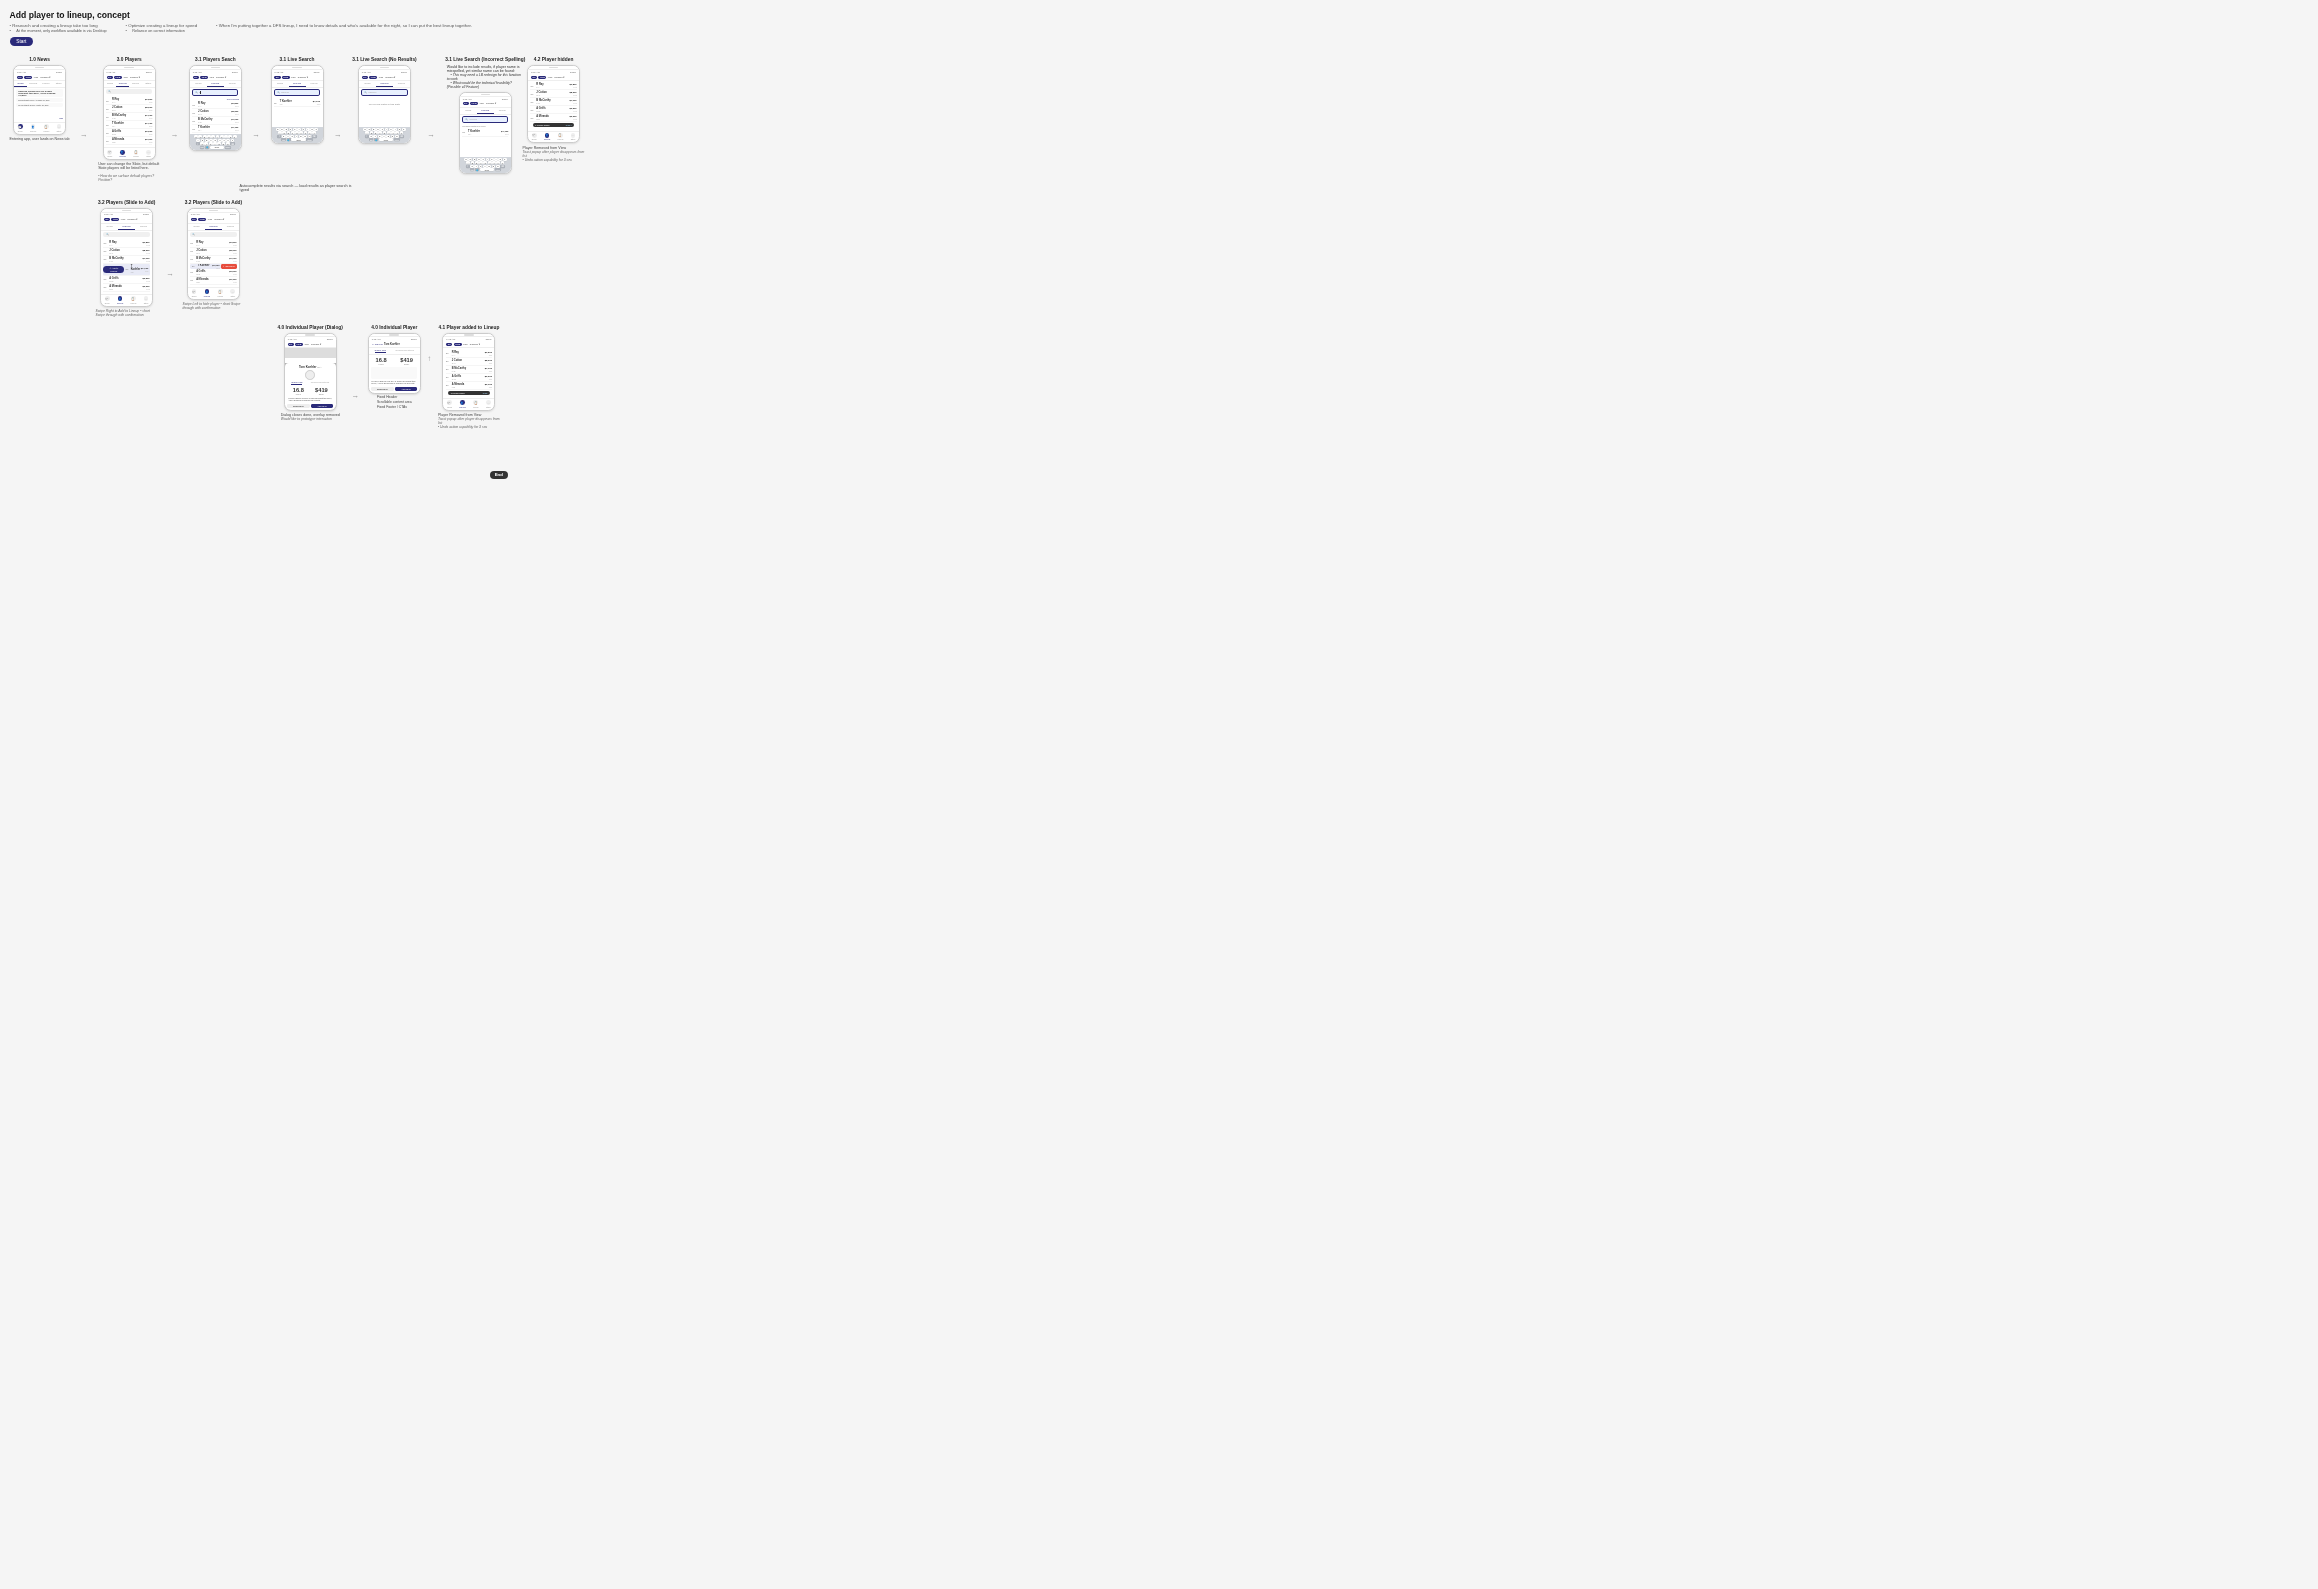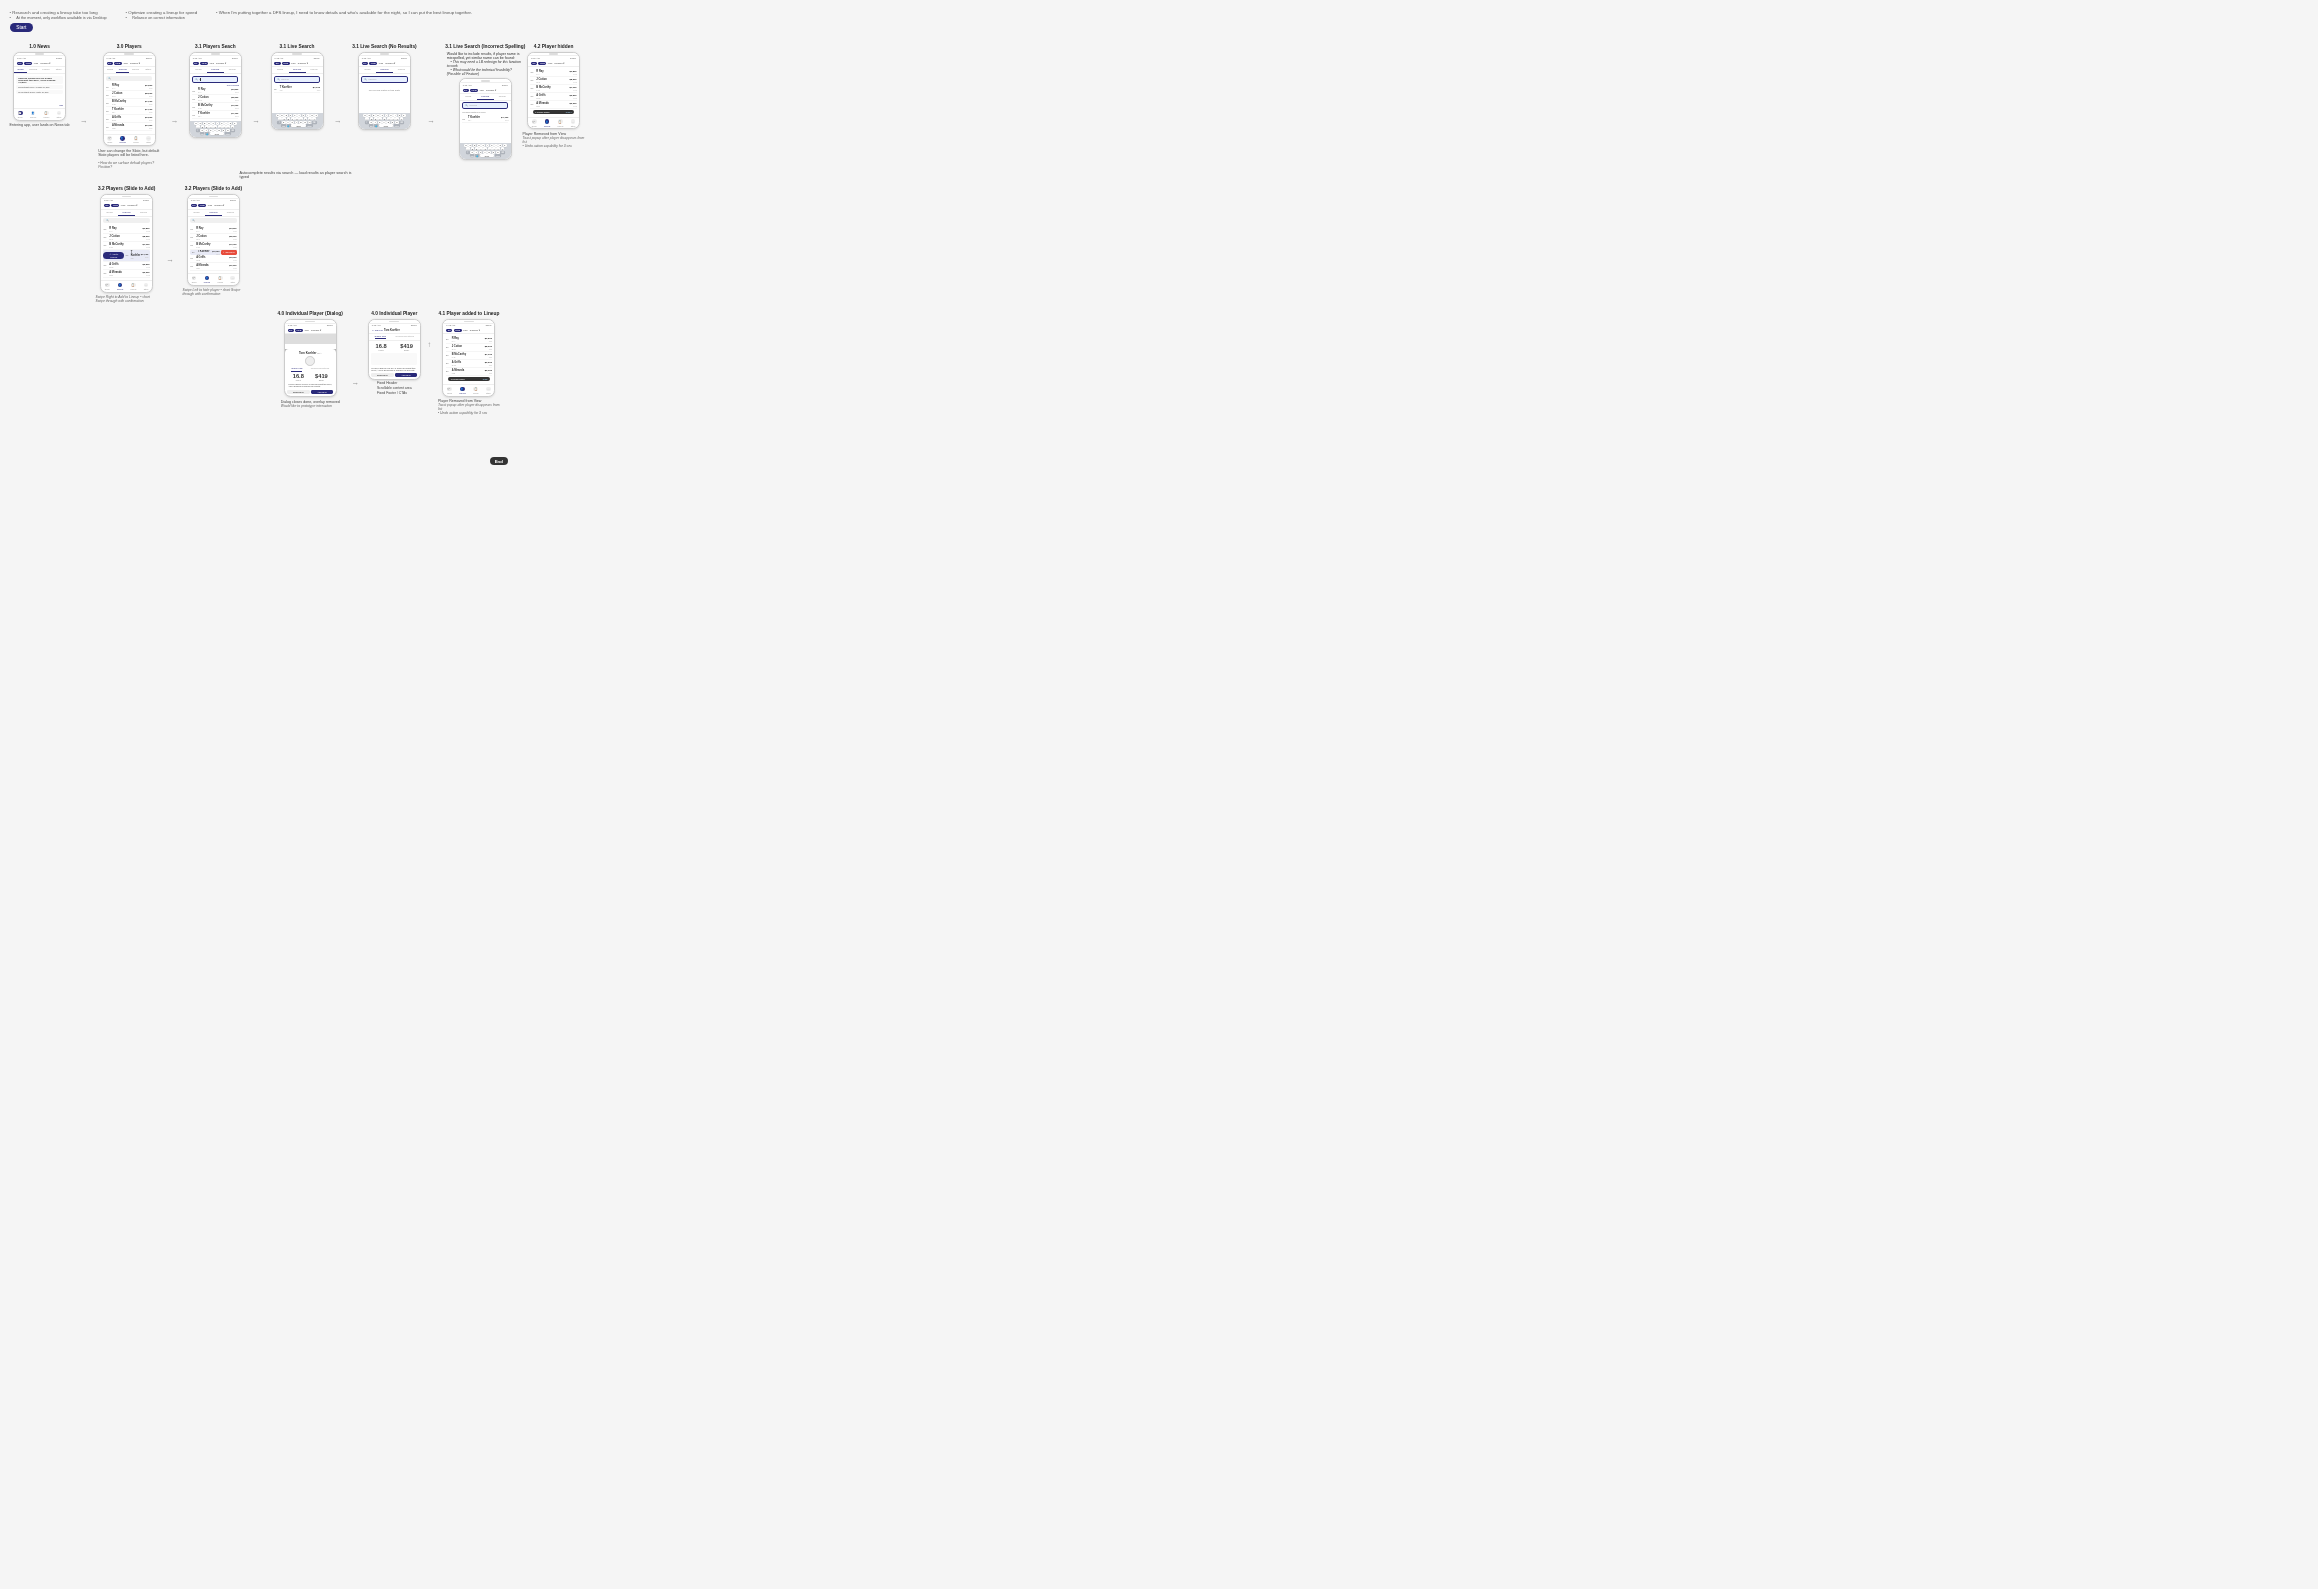--- a/index.html
+++ b/index.html
@@ -306,20 +306,21 @@
       margin-bottom: 2.9px;
     }
     .note-bullet { margin-left: 3.8px; }
   </style>
 </head>
 <body>
 
 <div>
 
   <div>
+    <div class="page-title">Add player to lineup, concept</div>
     <div class="subtitle-row">
       <div class="subtitle-item">
         <span style="font-size:4.3px;">• Research and creating a lineup take too long</span>
         <span class="subtitle-bullet" style="font-size:3.8px;padding-left:6.7px;">At the moment, only workflow available is via Desktop</span>
       </div>
       <div class="subtitle-item">
         <span style="font-size:4.3px;">• Optimize creating a lineup for speed</span>
         <span class="subtitle-bullet" style="font-size:3.8px;padding-left:6.7px;">Reliance on correct information</span>
       </div>
       <div class="subtitle-item">

